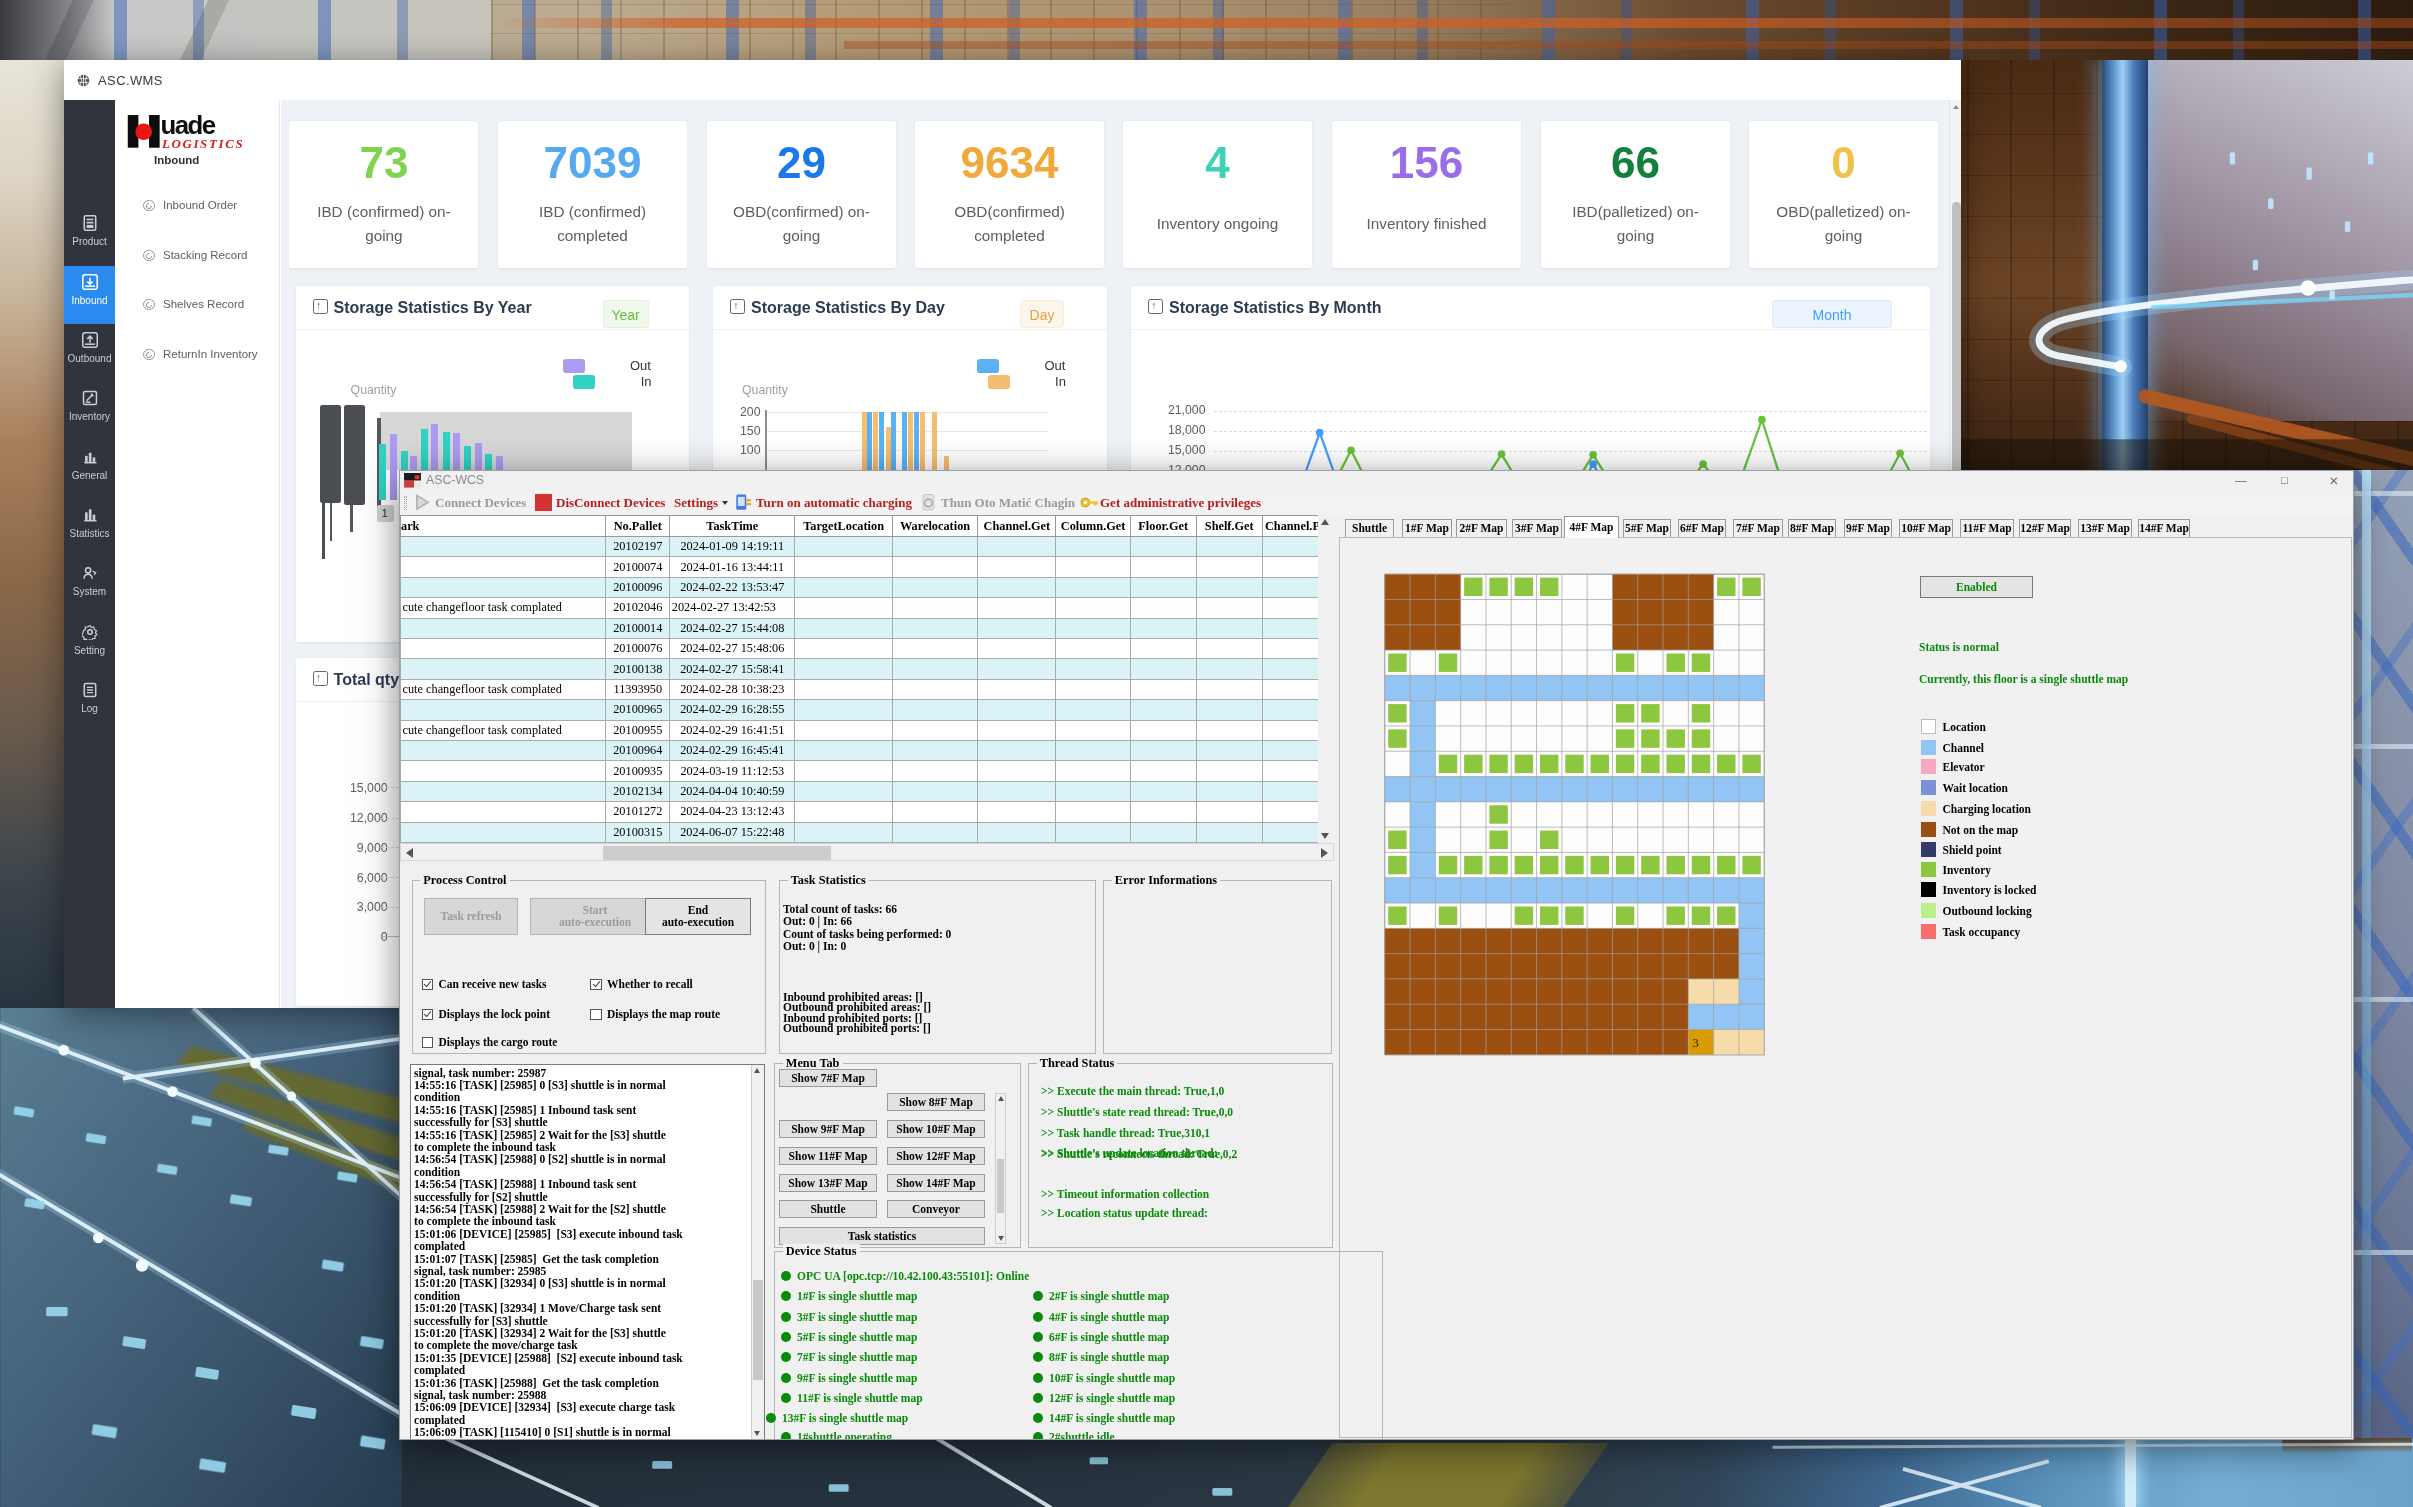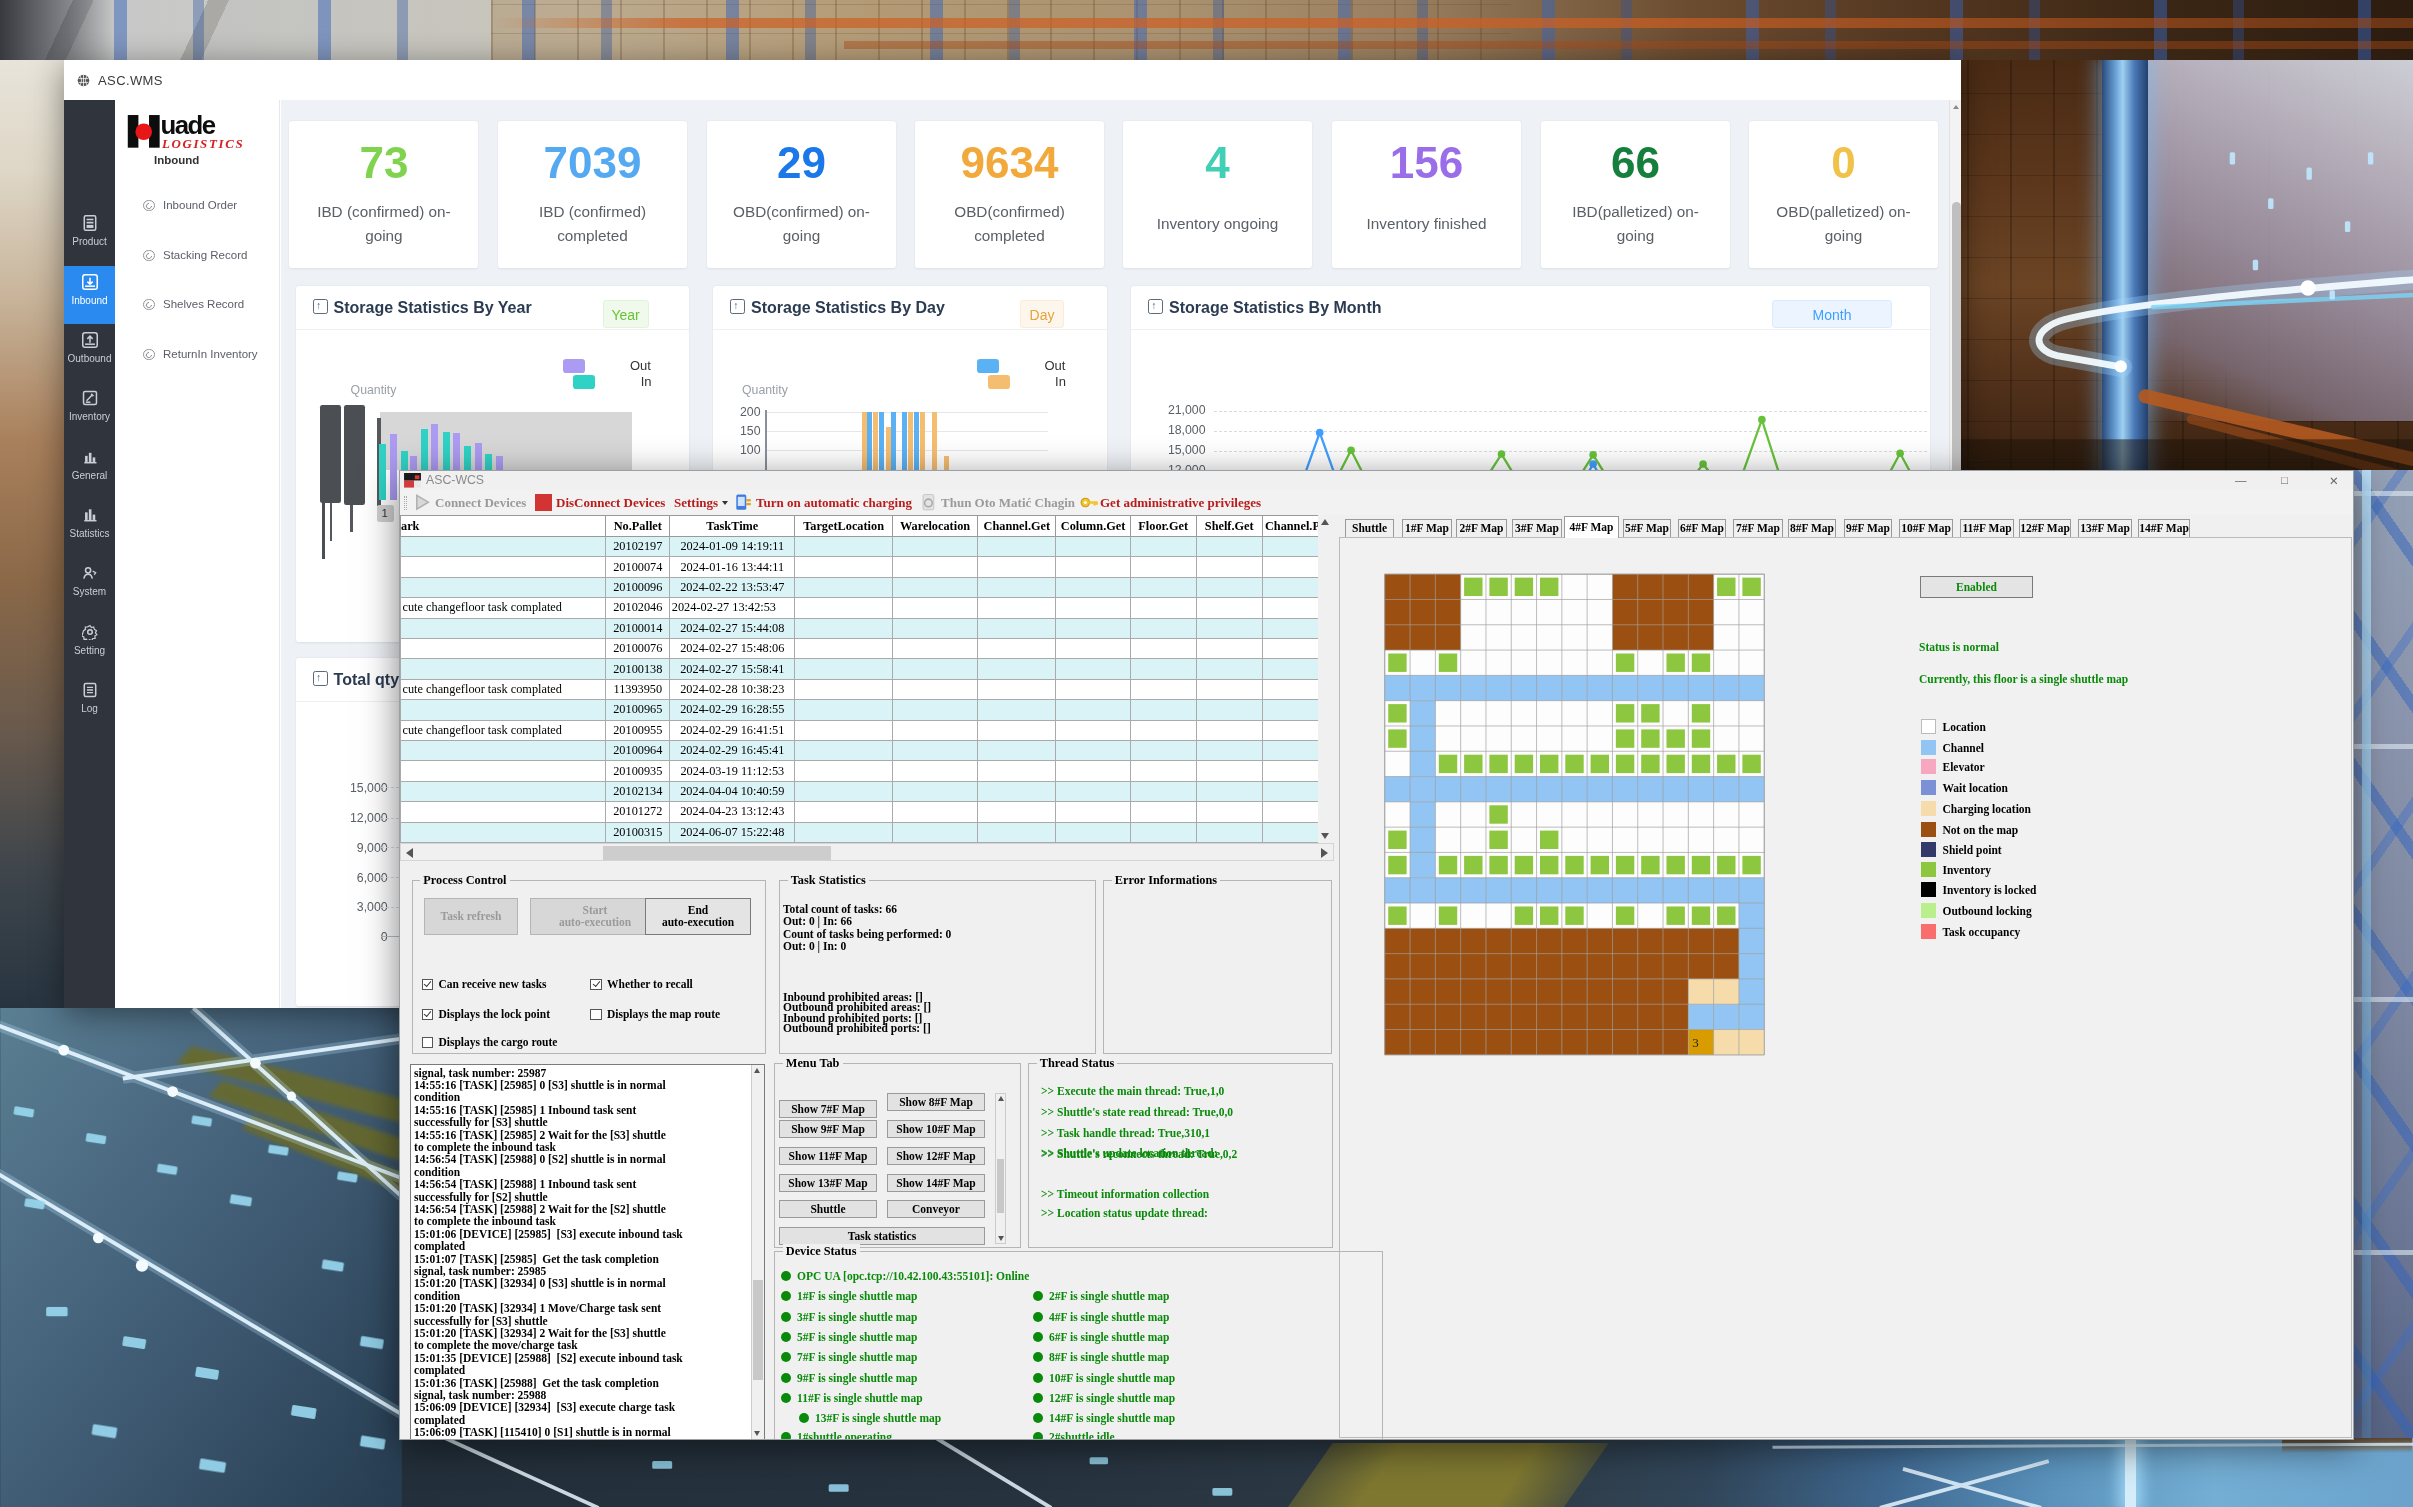--- a/index.html
+++ b/index.html
@@ -992,21 +992,21 @@
 15:06:09 [TASK] [115410] 0 [S1] shuttle is in normal</div>
 <div style="position:absolute;right:0;top:0;width:13px;height:100%;background:#f0f0f0;border-left:0.8px solid #ccc;">
 <div style="position:absolute;left:2.3px;top:3.1px;width:0;height:0;border-left:3.8px solid transparent;border-right:3.8px solid transparent;border-bottom:5.4px solid #555;"></div>
 <div style="position:absolute;left:2.3px;bottom:3.1px;width:0;height:0;border-left:3.8px solid transparent;border-right:3.8px solid transparent;border-top:5.4px solid #555;"></div>
 <div style="position:absolute;left:0.8px;top:215px;width:10px;height:100px;background:#c8c8c8;"></div>
           </div>
 </div>
 <div class="grp" style="left:374px;top:592px;width:247px;height:185px;">
           <div class="glbl">Menu Tab</div>
         </div>
-<div class="mbtn" style="left:379px;top:598px;width:98px;height:17.6px;line-height:16px;margin-top:31px;">Show 7#F Map</div>
+<div class="mbtn" style="left:379px;top:598px;width:98px;height:17.6px;line-height:16px;">Show 7#F Map</div>
         <div class="mbtn" style="left:487px;top:622px;width:98px;height:17.6px;line-height:16px;">Show 8#F Map</div>
         <div class="mbtn" style="left:379px;top:649px;width:98px;height:17.6px;line-height:16px;">Show 9#F Map</div>
         <div class="mbtn" style="left:487px;top:649px;width:98px;height:17.6px;line-height:16px;">Show 10#F Map</div>
         <div class="mbtn" style="left:379px;top:676px;width:98px;height:17.6px;line-height:16px;">Show 11#F Map</div>
         <div class="mbtn" style="left:487px;top:676px;width:98px;height:17.6px;line-height:16px;">Show 12#F Map</div>
         <div class="mbtn" style="left:379px;top:703px;width:98px;height:17.6px;line-height:16px;">Show 13#F Map</div>
         <div class="mbtn" style="left:487px;top:703px;width:98px;height:17.6px;line-height:16px;">Show 14#F Map</div>
         <div class="mbtn" style="left:379px;top:729px;width:98px;height:17.6px;line-height:16px;">Shuttle</div>
         <div class="mbtn" style="left:487px;top:729px;width:98px;height:17.6px;line-height:16px;">Conveyor</div>
         <div class="mbtn" style="left:379px;top:756px;width:206px;height:17.6px;line-height:16px;">Task statistics</div>
@@ -1034,20 +1034,20 @@
         <div class="gtxt" style="left:381px;top:840px;"><span class="dot"></span>3#F is single shuttle map</div>
         <div class="gtxt" style="left:633px;top:840px;"><span class="dot"></span>4#F is single shuttle map</div>
         <div class="gtxt" style="left:381px;top:860px;"><span class="dot"></span>5#F is single shuttle map</div>
         <div class="gtxt" style="left:633px;top:860px;"><span class="dot"></span>6#F is single shuttle map</div>
         <div class="gtxt" style="left:381px;top:880px;"><span class="dot"></span>7#F is single shuttle map</div>
         <div class="gtxt" style="left:633px;top:880px;"><span class="dot"></span>8#F is single shuttle map</div>
         <div class="gtxt" style="left:381px;top:901px;"><span class="dot"></span>9#F is single shuttle map</div>
         <div class="gtxt" style="left:633px;top:901px;"><span class="dot"></span>10#F is single shuttle map</div>
         <div class="gtxt" style="left:381px;top:921px;"><span class="dot"></span>11#F is single shuttle map</div>
         <div class="gtxt" style="left:633px;top:921px;"><span class="dot"></span>12#F is single shuttle map</div>
-        <div class="gtxt" style="left:399px;top:941px;"><span class="dot"></span>13#F is single shuttle map</div>
+        <div class="gtxt" style="left:366px;top:941px;"><span class="dot"></span>13#F is single shuttle map</div>
         <div class="gtxt" style="left:633px;top:941px;"><span class="dot"></span>14#F is single shuttle map</div>
         <div class="gtxt" style="left:381px;top:960px;"><span class="dot"></span>1#shuttle operating</div>
         <div class="gtxt" style="left:633px;top:960px;"><span class="dot"></span>2#shuttle idle</div>
 </div>
   </div>
 </div>
 
 
 </body></html>

